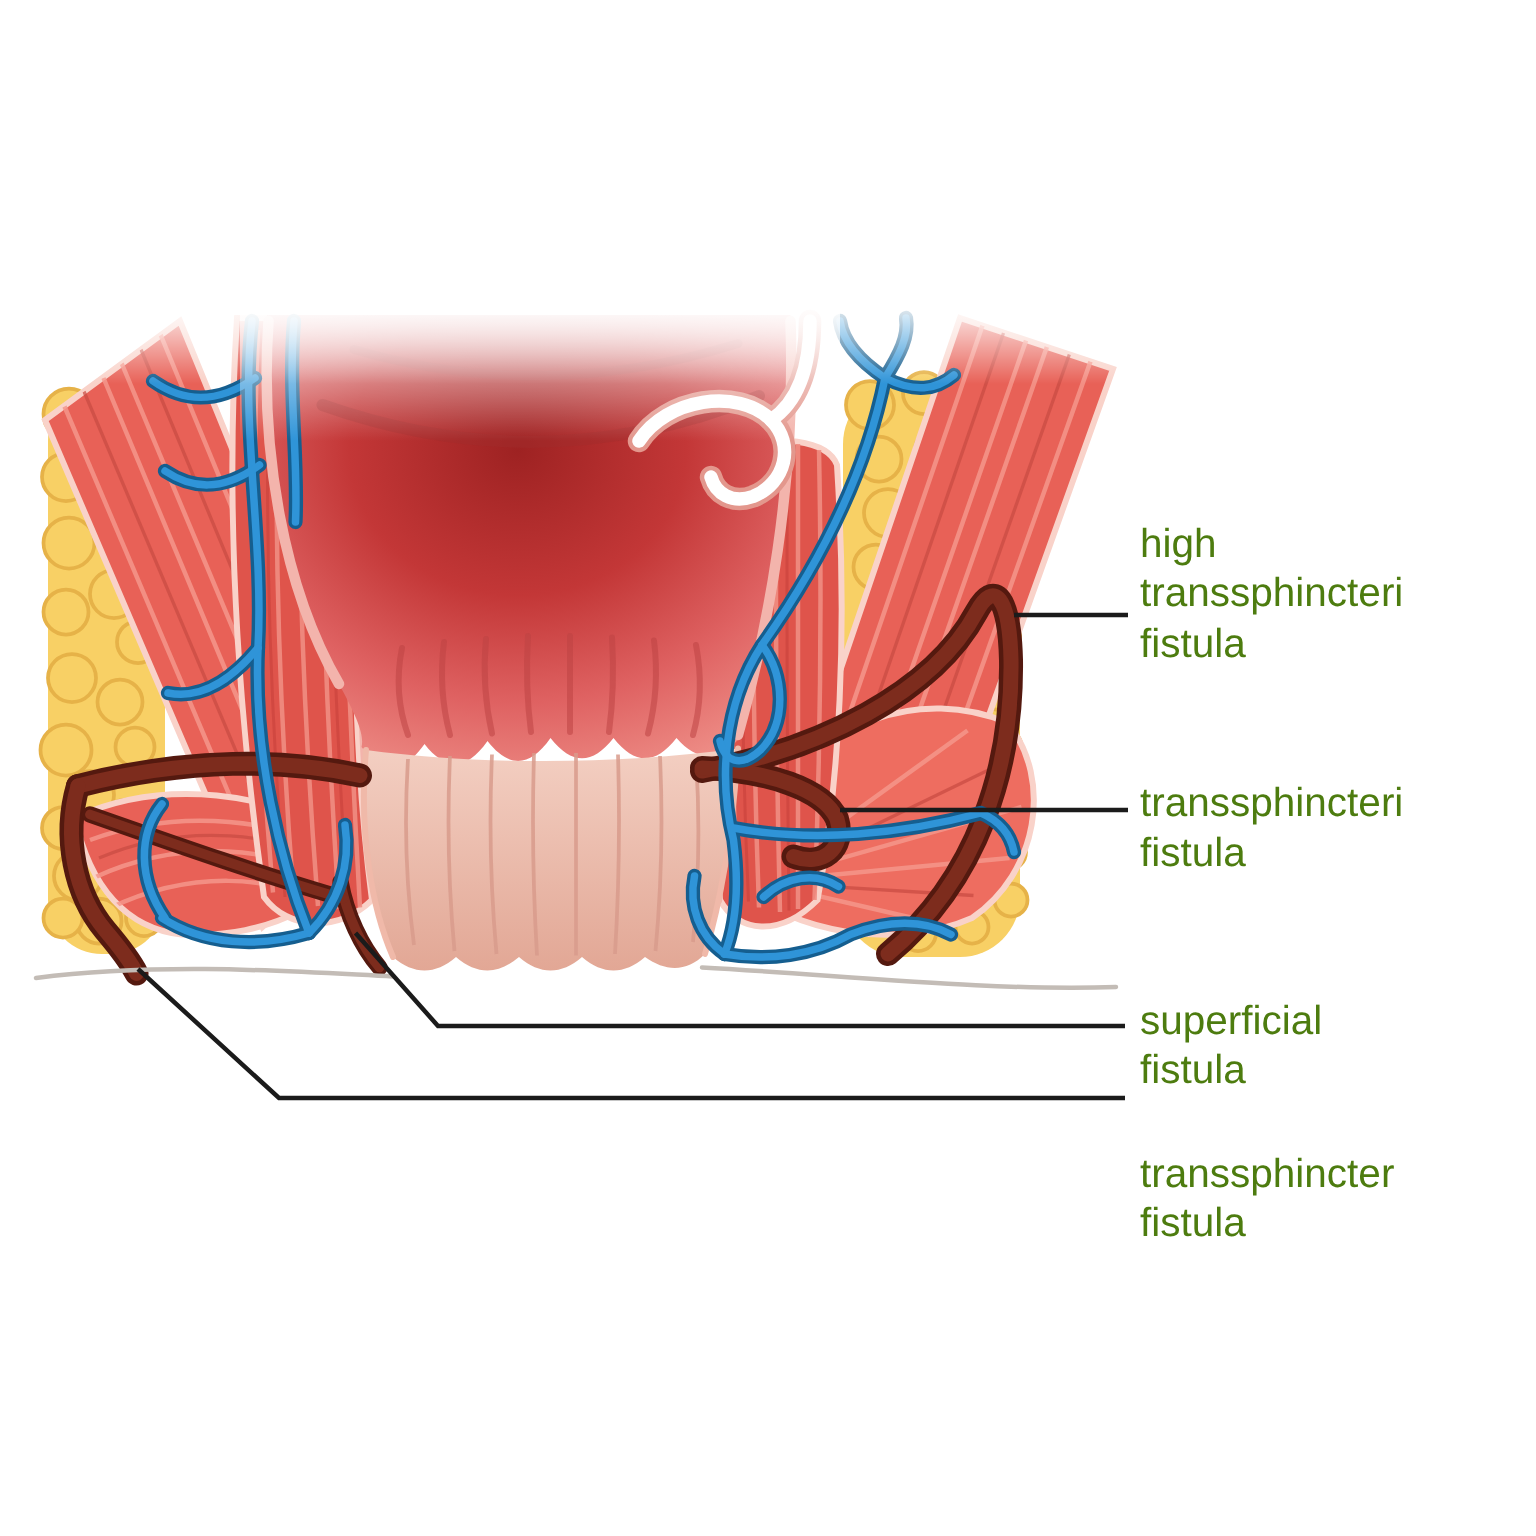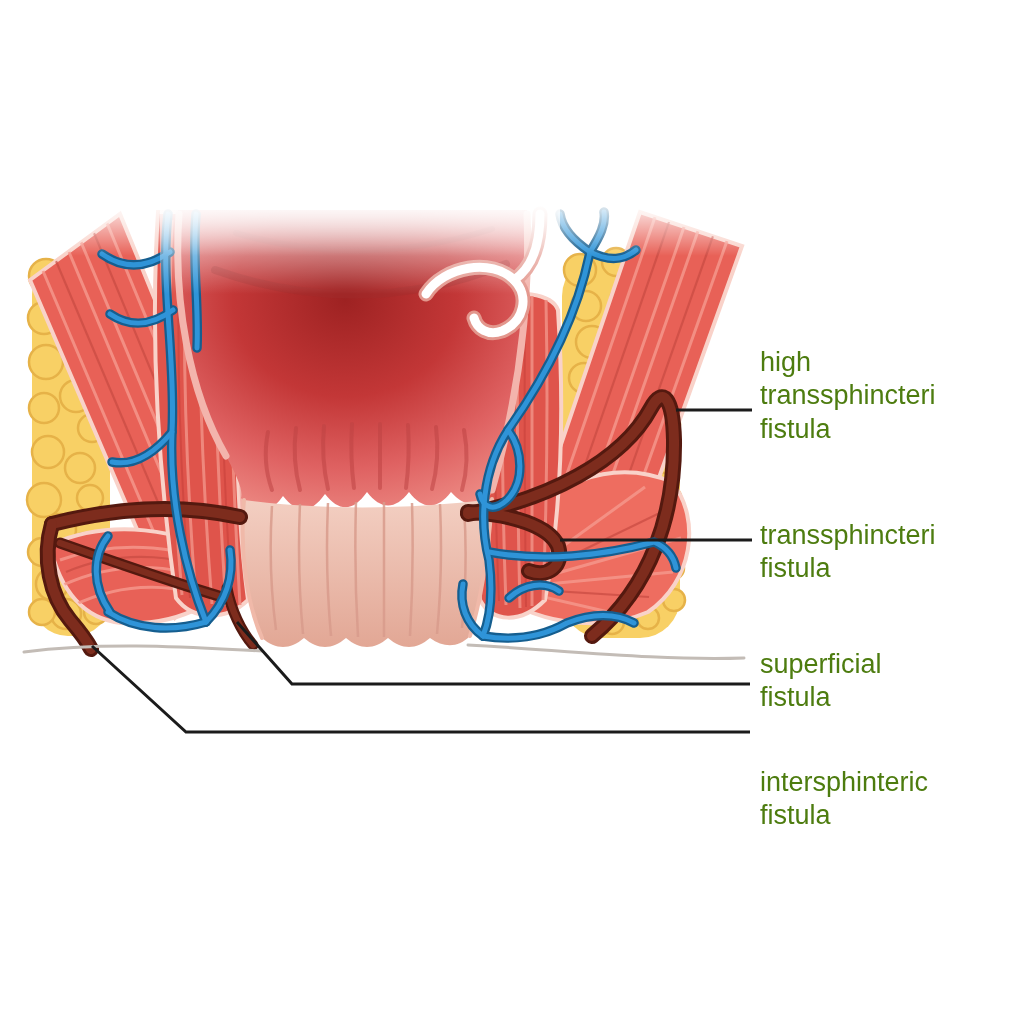--- a/index.html
+++ b/index.html
@@ -1,20 +1,20 @@
 <!DOCTYPE html>
 <html><head>
 <meta charset="utf-8">
 <style>
   html,body{margin:0;padding:0;width:1024px;height:1024px;background:#ffffff;overflow:hidden;}
   #stage{position:relative;width:1024px;height:1024px;background:#ffffff;font-family:"Liberation Sans",sans-serif;}
   svg{position:absolute;top:0;left:0;}
   .label{position:absolute;left:760px;font-family:"Liberation Sans",sans-serif;font-size:27px;line-height:1.24;
          color:#4d7c0f;white-space:pre-line;}
-  .l1{top:346px}.l2{top:519px}.l3{top:648px}.l4{top:766px}
+  .l1{top:346px}.l2{top:519px}.l3{top:664px}.l4{top:766px}
   .fat-lobe{stroke:#e6b248;stroke-width:2.5}
   .muscle-edge{stroke:#f9d2c9;stroke-width:4}
   .stri-l{fill:none;stroke:#f4978b;stroke-width:3;opacity:.85}
   .stri-d{fill:none;stroke:#c74a42;stroke-width:2.2;opacity:.7}
   .stri-col{fill:none;stroke:#f08d82;stroke-width:3;opacity:.9}
   .stri-cold{fill:none;stroke:#c8413a;stroke-width:2;opacity:.6}
   .mucosa{fill:none;stroke:#f3b4ac;stroke-width:7;stroke-linecap:round}
   .canal-edge{fill:none;stroke:#f0b9a9;stroke-width:4;stroke-linecap:round}
   .canal-stri{fill:none;stroke:#d89b8c;stroke-width:2.5;opacity:.85}
   .ridge{fill:none;stroke:#bd4343;stroke-width:4;opacity:.55;stroke-linecap:round}
@@ -321,17 +321,17 @@
 </svg>
 
 <div>
   <div class="label l1">high
 transsphincteri
 fistula</div>
   <div class="label l2">transsphincteri
 fistula</div>
   <div class="label l3">superficial
 fistula</div>
-  <div class="label l4">intersphinteric
+  <div class="label l4">transsphincter
 fistula</div>
 </div>
 
 </div>
 
 </body></html>

